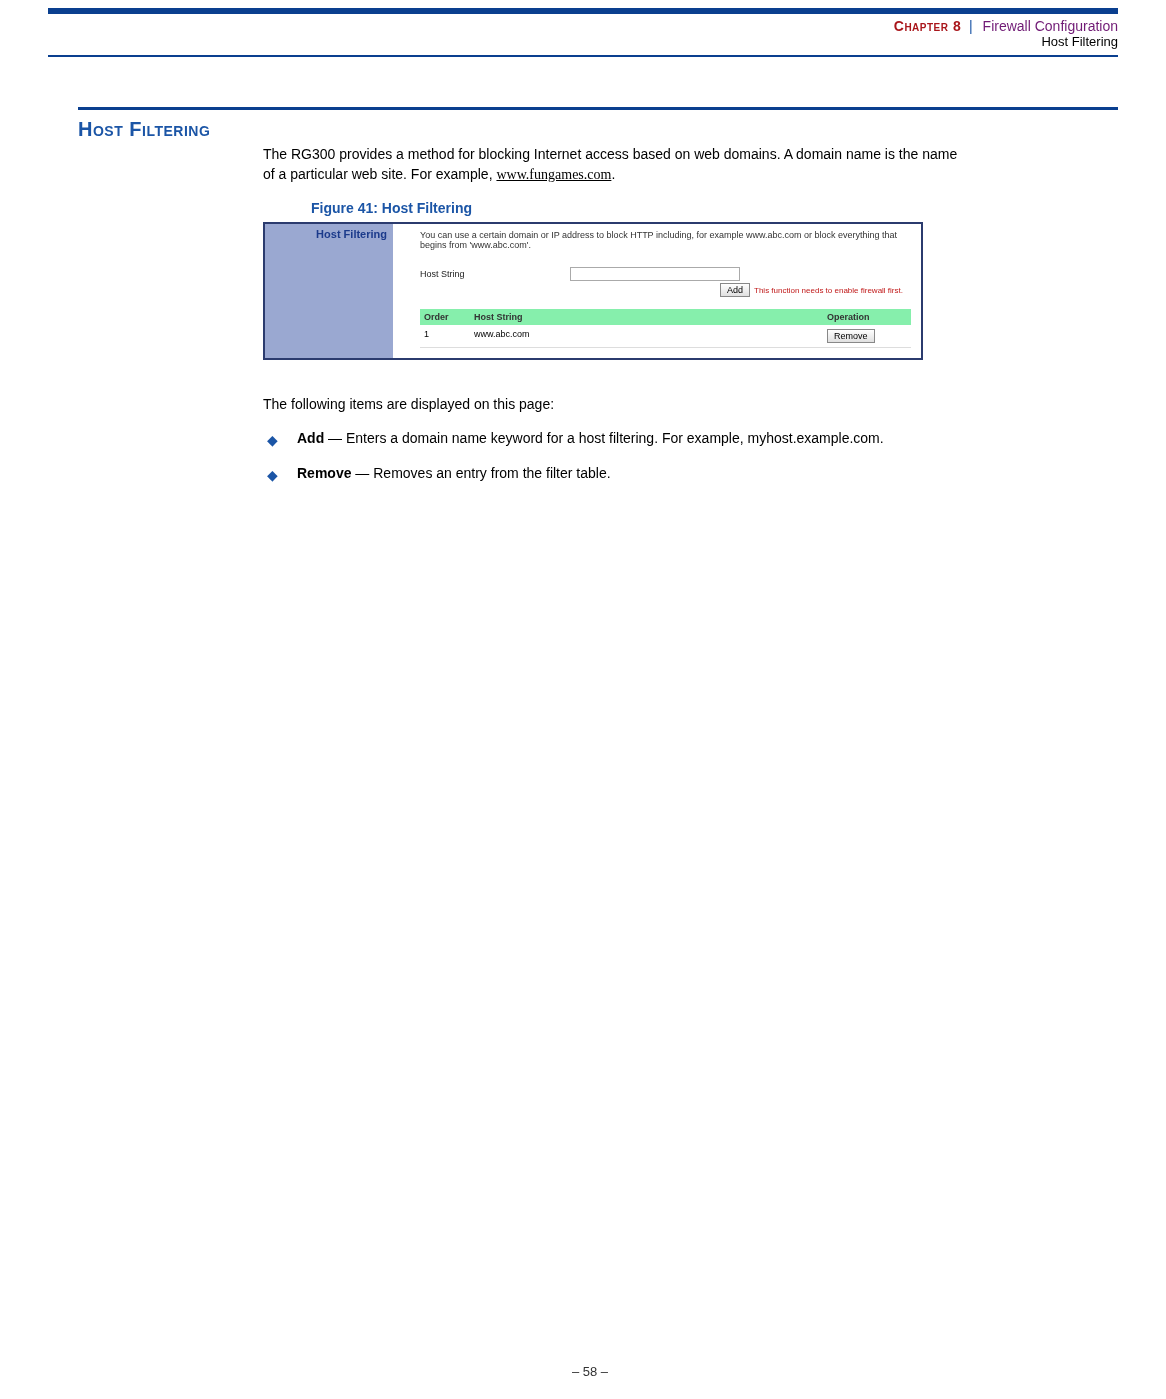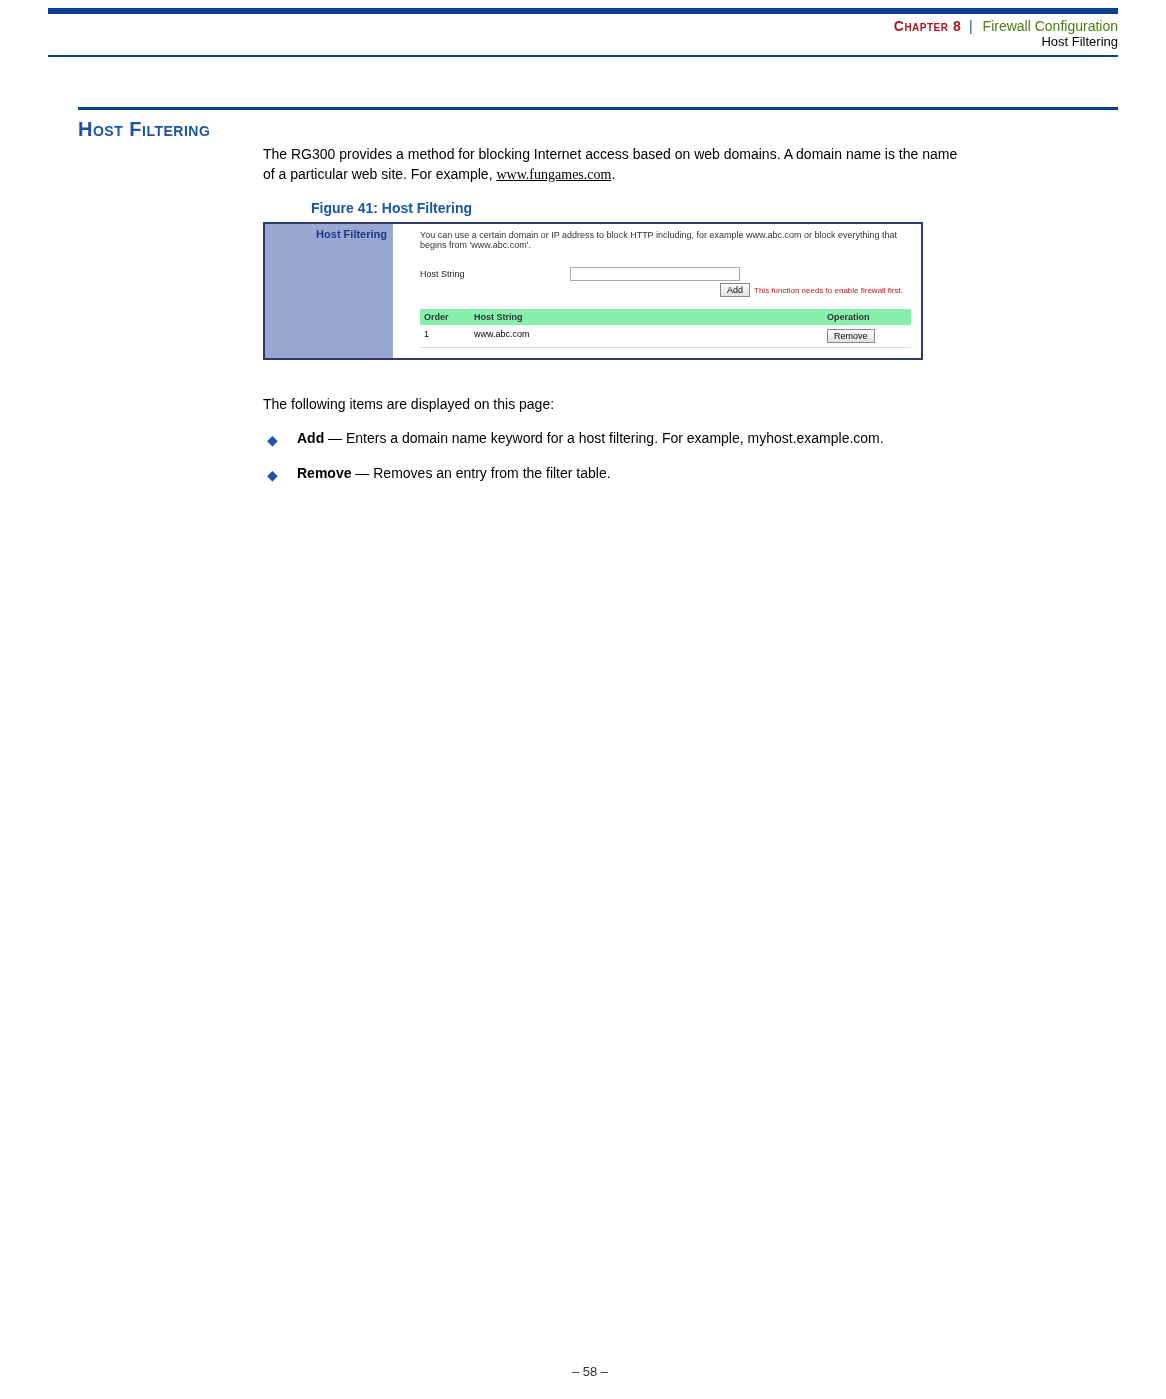--- a/index.html
+++ b/index.html
@@ -29,21 +29,21 @@
     margin: 4px 48px 0 48px;
     font-size: 14px;
   }
   .chapter-label {
     font-variant: small-caps;
     font-weight: bold;
     color: #a9161b;
     letter-spacing: 0.5px;
   }
   .chapter-title {
-    color: #4d7c0f;
+    color: #701a75;
     margin-left: 6px;
   }
   .header-sep {
     color: #1b55a6;
     margin-left: 4px;
   }
   .header-sub {
     display: flex;
     justify-content: flex-end;
     margin: 0 48px 0 48px;

